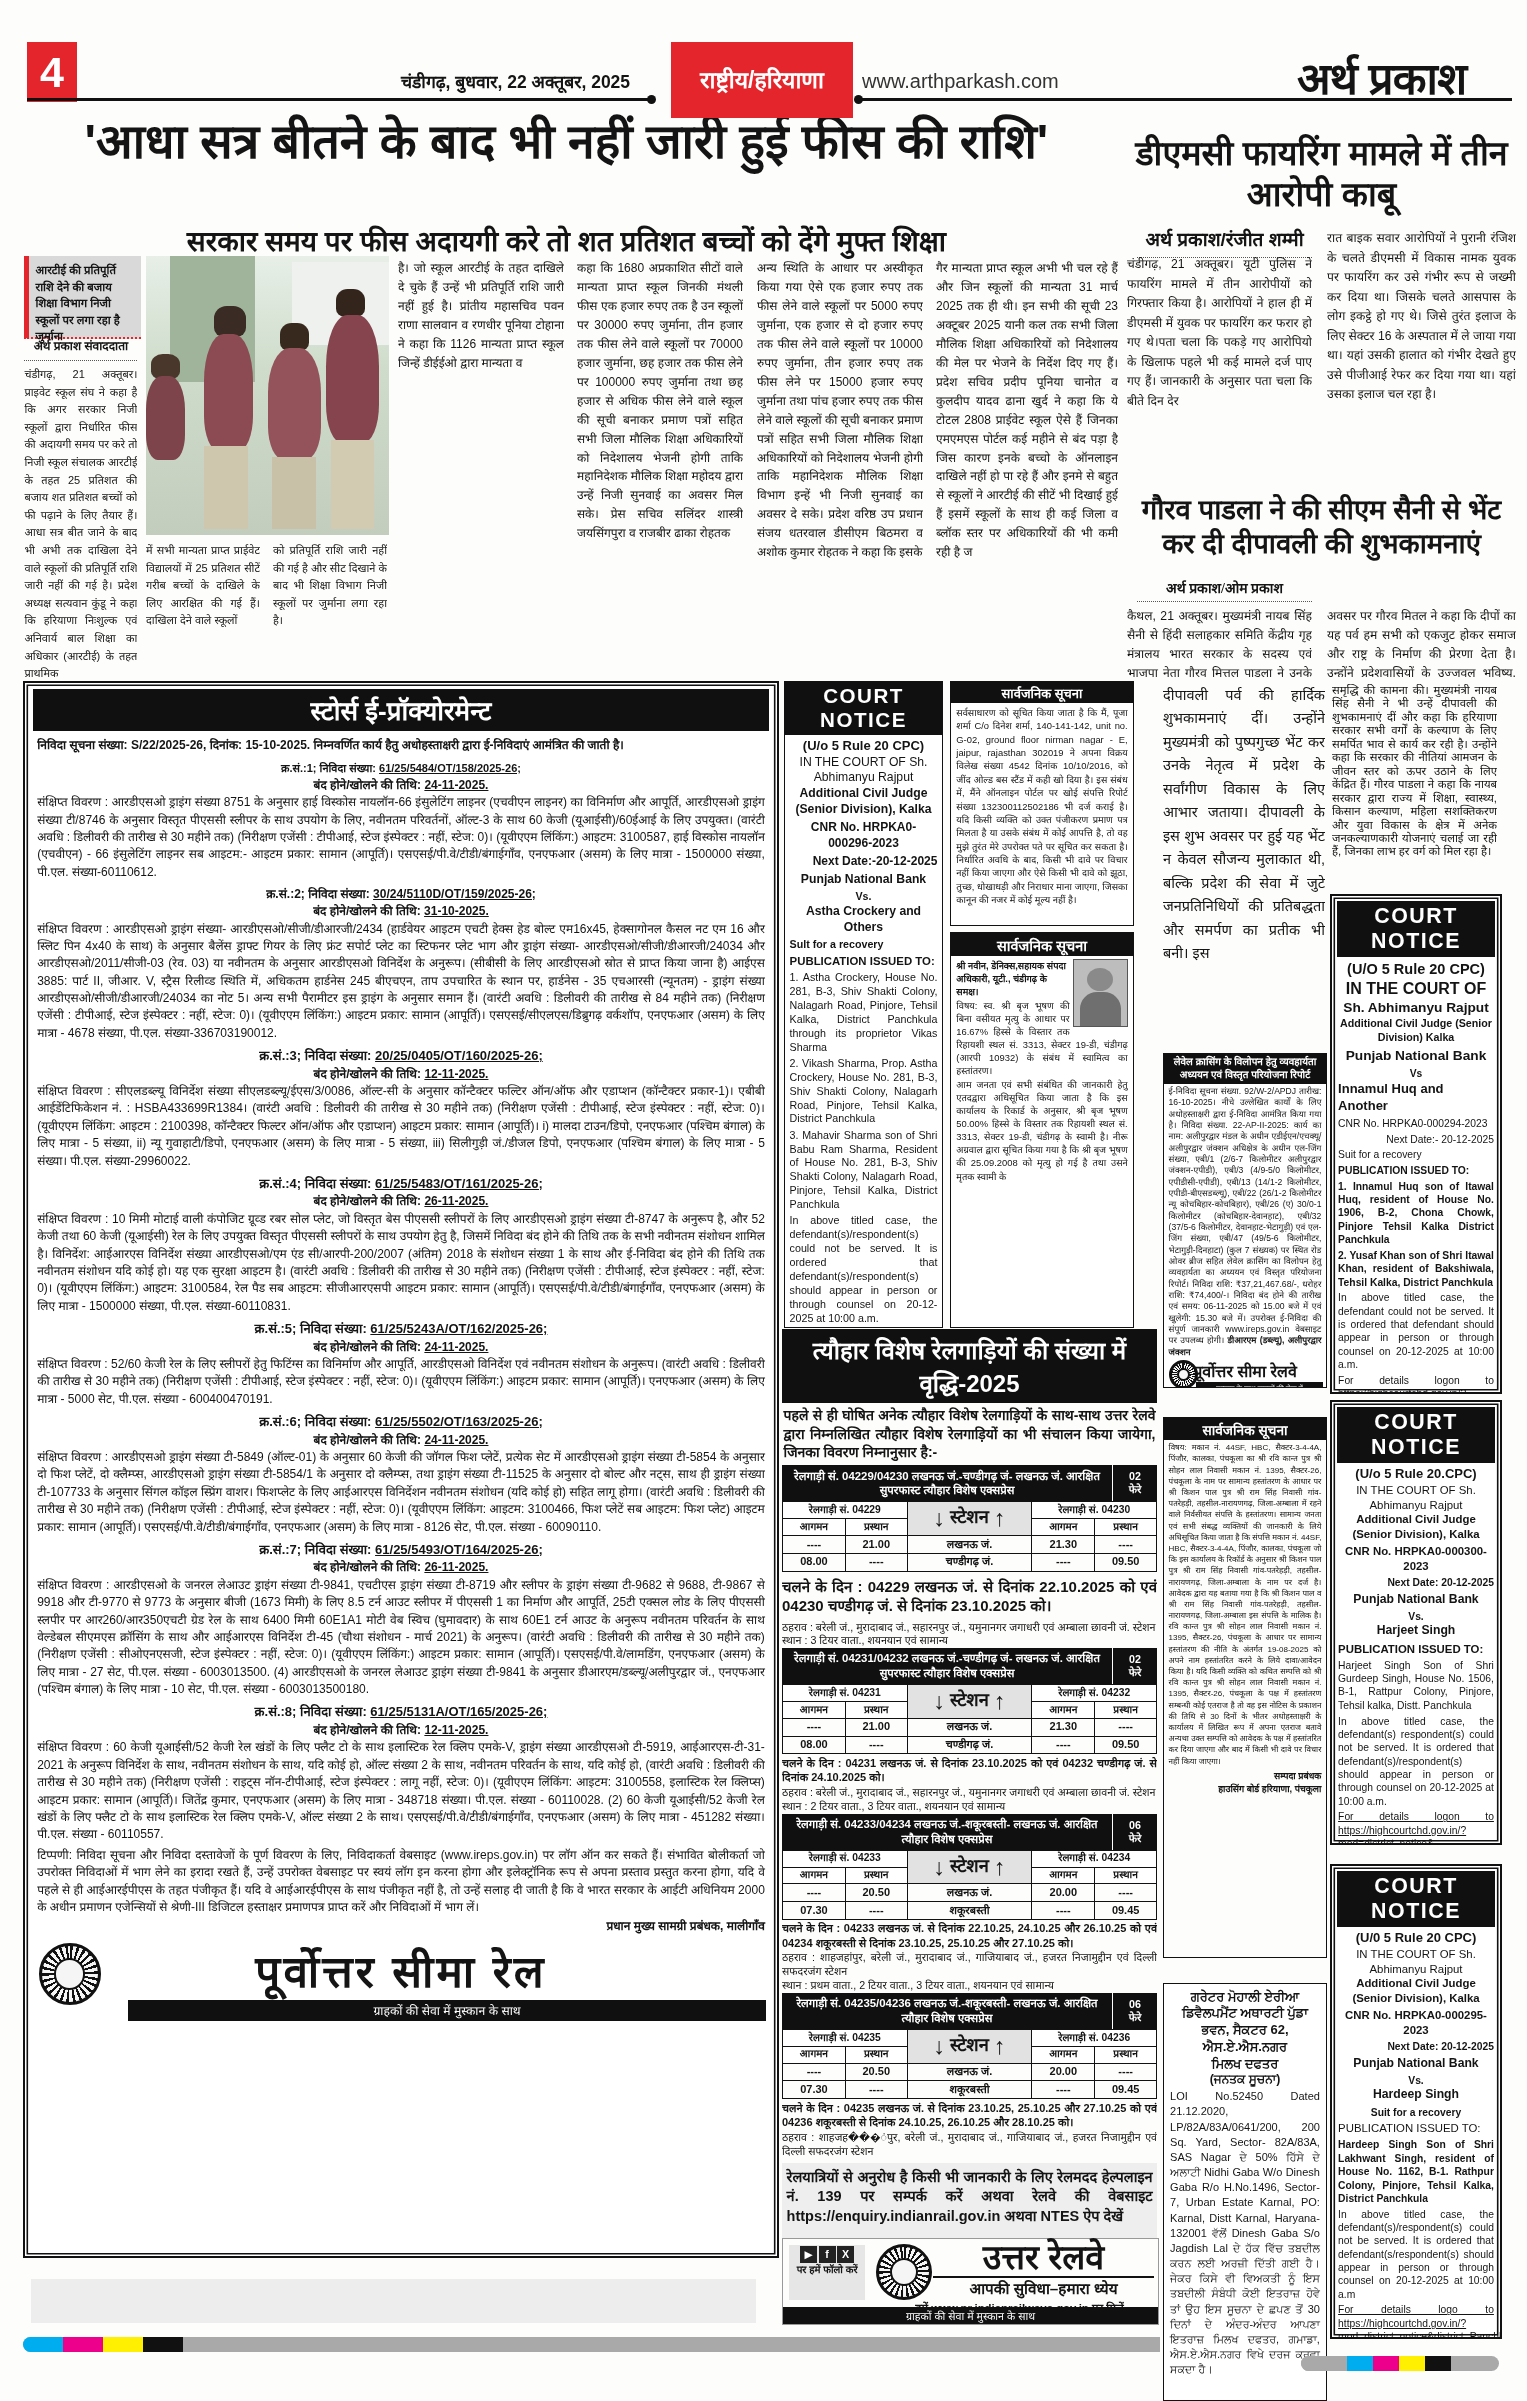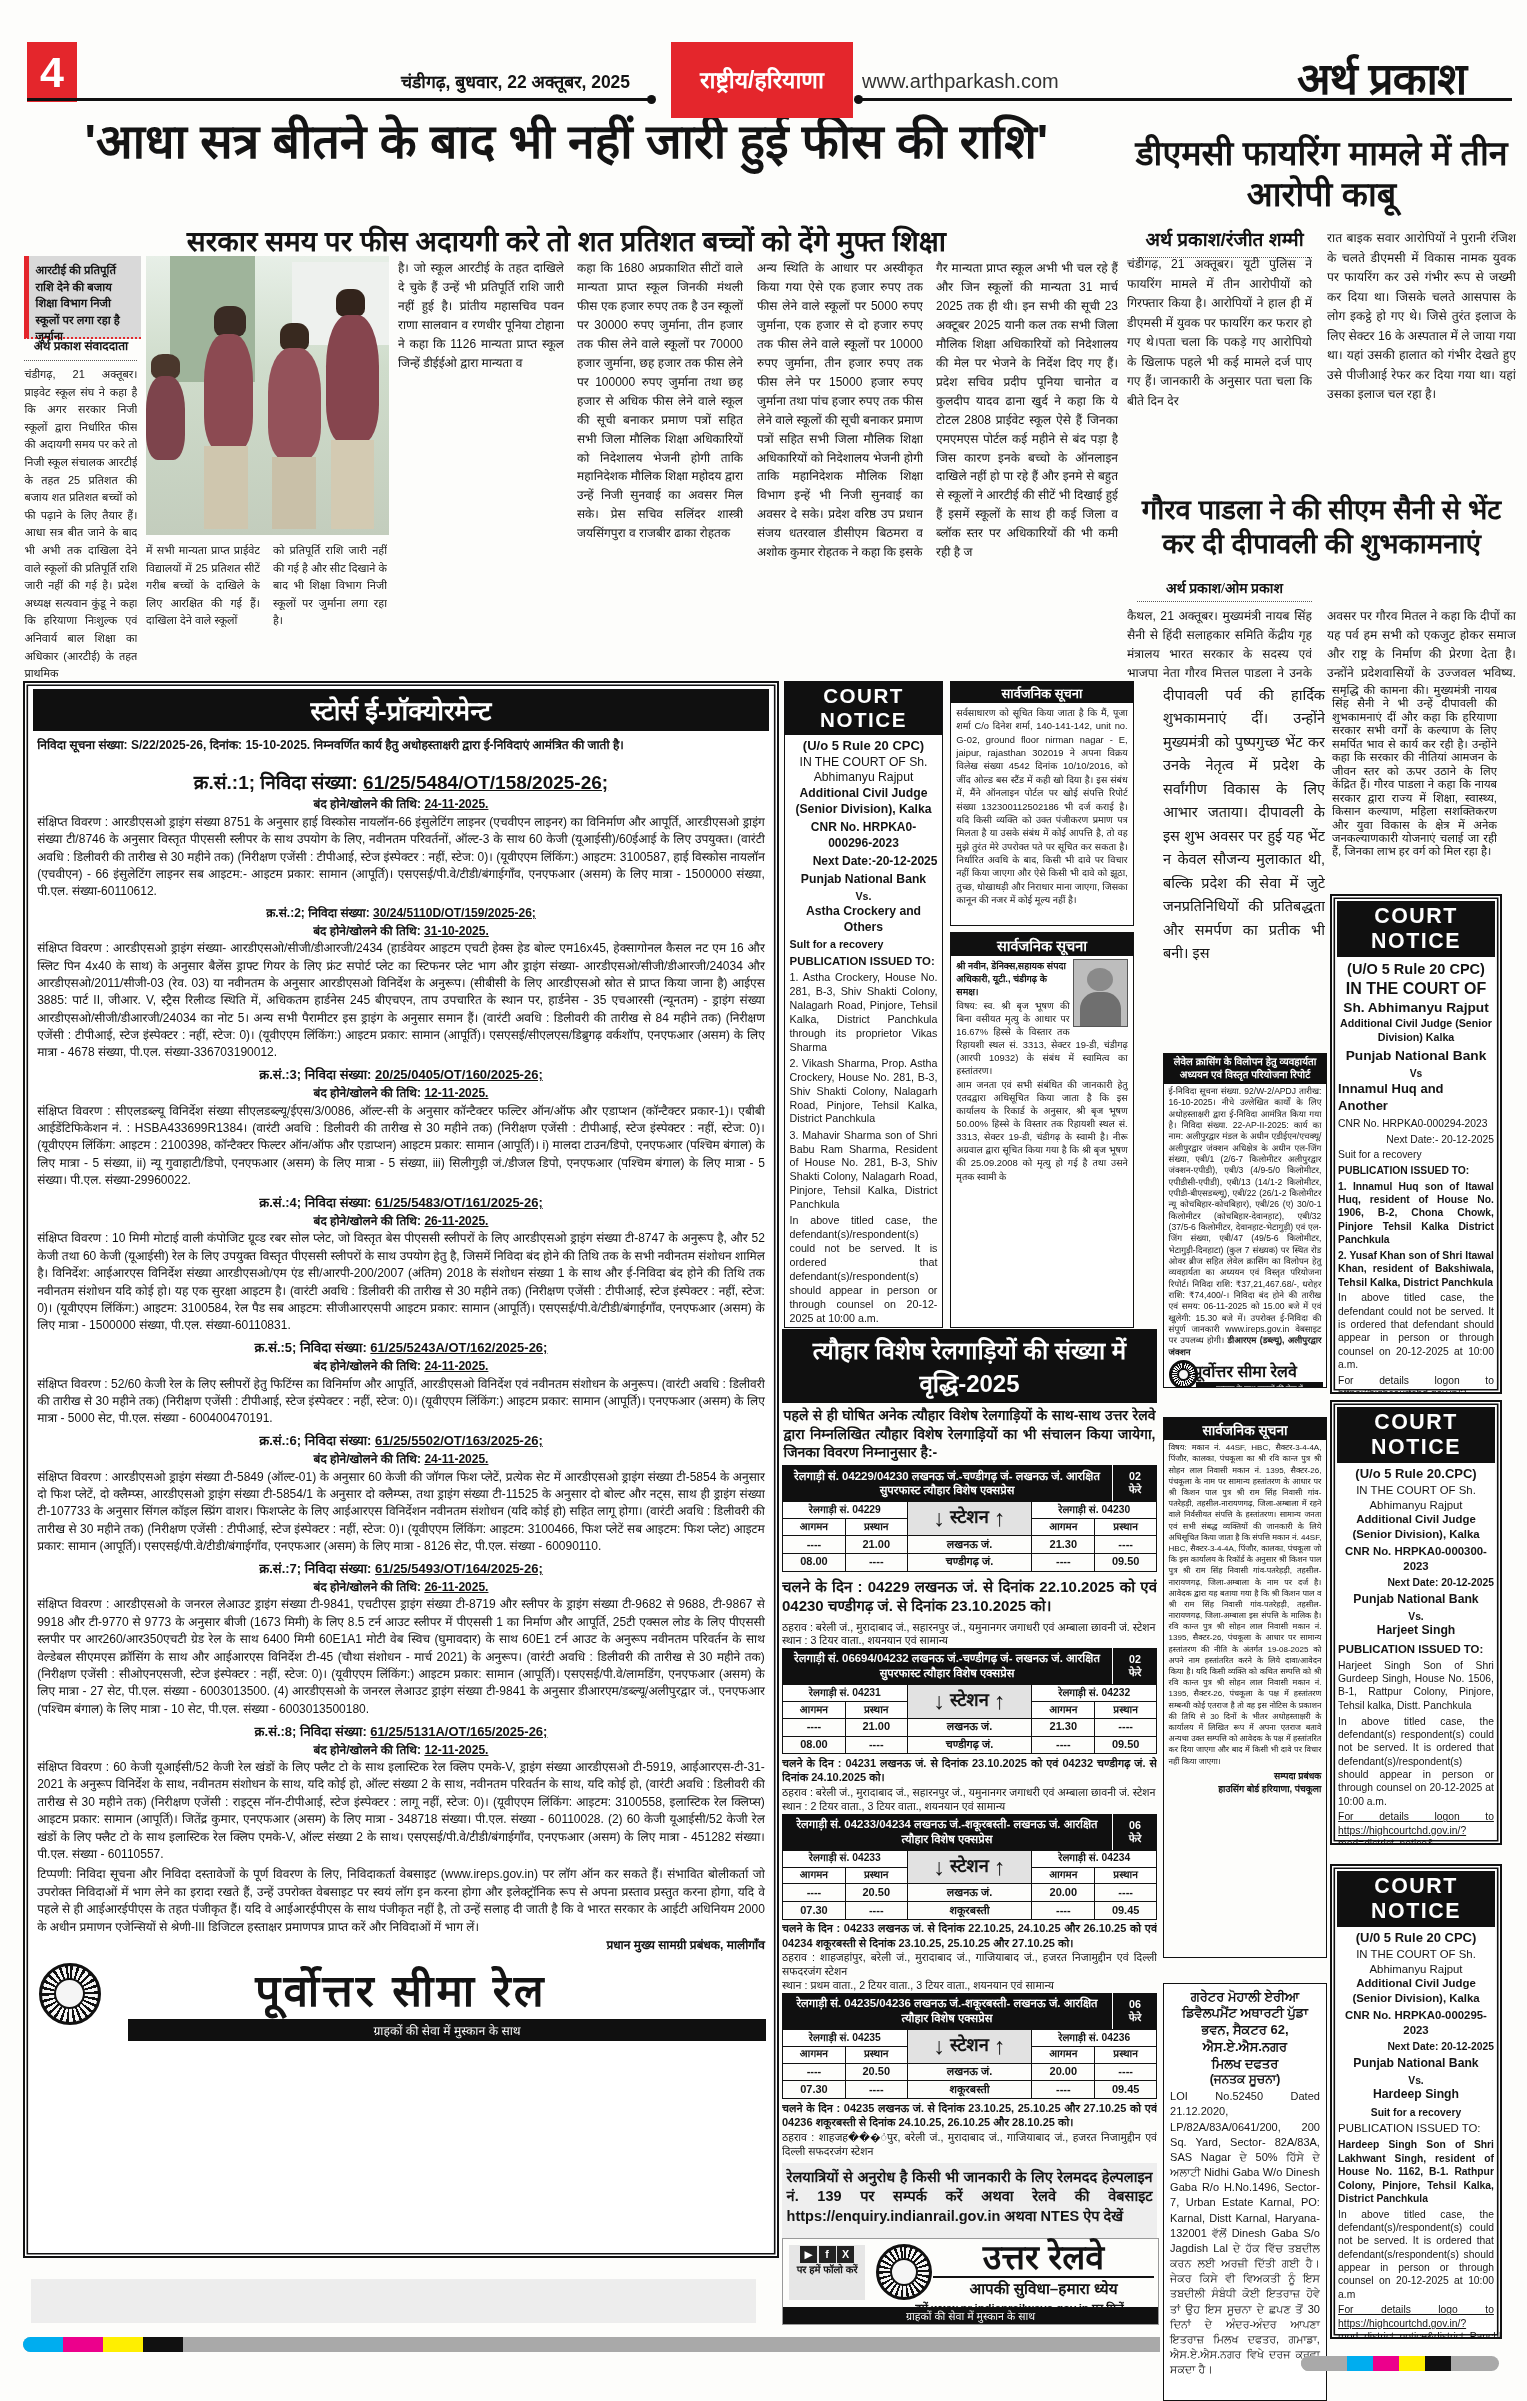--- a/index.html
+++ b/index.html
@@ -97,21 +97,21 @@
   <div class="abs j" style="left:1127px;top:607px;width:185px;height:70px;font-size:12.2px;line-height:1.55;overflow:hidden;">कैथल, 21 अक्तूबर। मुख्यमंत्री नायब सिंह सैनी से हिंदी सलाहकार समिति केंद्रीय गृह मंत्रालय भारत सरकार के सदस्य एवं भाजपा नेता गौरव मित्तल पाडला ने उनके कुरुक्षेत्र स्थित आवास पर भेंट की और उन्हें</div>
   <div class="abs j" style="left:1327px;top:607px;width:189px;height:70px;font-size:12.2px;line-height:1.55;overflow:hidden;">अवसर पर गौरव मितल ने कहा कि दीपों का यह पर्व हम सभी को एकजुट होकर समाज और राष्ट्र के निर्माण की प्रेरणा देता है। उन्होंने प्रदेशवासियों के उज्जवल भविष्य, सुख-शांति और</div>
   <div class="abs j" style="left:1163px;top:684px;width:162px;height:365px;font-size:14.5px;line-height:1.62;overflow:hidden;">दीपावली पर्व की हार्दिक शुभकामनाएं दीं। उन्होंने मुख्यमंत्री को पुष्पगुच्छ भेंट कर उनके नेतृत्व में प्रदेश के सर्वांगीण विकास के लिए आभार जताया। दीपावली के इस शुभ अवसर पर हुई यह भेंट न केवल सौजन्य मुलाकात थी, बल्कि प्रदेश की सेवा में जुटे जनप्रतिनिधियों की प्रतिबद्धता और समर्पण का प्रतीक भी बनी। इस</div>
   <div class="abs j" style="left:1332px;top:684px;width:165px;height:204px;font-size:11.4px;line-height:1.18;overflow:hidden;">समृद्धि की कामना की। मुख्यमंत्री नायब सिंह सैनी ने भी उन्हें दीपावली की शुभकामनाएं दीं और कहा कि हरियाणा सरकार सभी वर्गों के कल्याण के लिए समर्पित भाव से कार्य कर रही है। उन्होंने कहा कि सरकार की नीतियां आमजन के जीवन स्तर को ऊपर उठाने के लिए केंद्रित हैं। गौरव पाडला ने कहा कि नायब सरकार द्वारा राज्य में शिक्षा, स्वास्थ्य, किसान कल्याण, महिला सशक्तिकरण और युवा विकास के क्षेत्र में अनेक जनकल्याणकारी योजनाएं चलाई जा रही हैं, जिनका लाभ हर वर्ग को मिल रहा है।</div>
 
   <div class="abs hbox" style="left:23px;top:681px;width:752px;height:1573px;overflow:hidden;">
     <div class="bar c" style="margin:6.1px 7.6px 3.1px 7.6px;font-size:26px;font-weight:bold;padding:3.1px 0;">स्टोर्स ई-प्रॉक्योरमेन्ट</div>
     <div style="padding:3.1px 12.2px 0 12.2px;font-size:12px;line-height:1.45;">
       <div class="b">निविदा सूचना संख्या: S/22/2025-26, दिनांक: 15-10-2025. निम्नवर्णित कार्य हैतु अधोहस्ताक्षरी द्वारा ई-निविदाएं आमंत्रित की जाती है।</div>
 
-      <div class="c b" style="font-size:19px;margin-top:14px;"><span>क्र.सं.:1;  निविदा संख्या:</span> <span class="u">61/25/5484/OT/158/2025-26;</span></div>
+      <div class="c b" style="font-size:11px;margin-top:6px;"><span>क्र.सं.:1;  निविदा संख्या:</span> <span class="u">61/25/5484/OT/158/2025-26;</span></div>
       <div class="c b"><span>बंद होने/खोलने की तिथि:</span> <span class="u">24-11-2025.</span></div>
       <div class="j">संक्षिप्त विवरण : आरडीएसओ ड्राइंग संख्या 8751 के अनुसार हाई विस्कोस नायलॉन-66 इंसुलेटिंग लाइनर (एचवीएन लाइनर) का विनिर्माण और आपूर्ति, आरडीएसओ ड्राइंग संख्या टी/8746 के अनुसार विस्तृत पीएससी स्लीपर के साथ उपयोग के लिए, नवीनतम परिवर्तनों, ऑल्ट-3 के साथ 60 केजी (यूआईसी)/60ईआई के लिए उपयुक्त। (वारंटी अवधि : डिलीवरी की तारीख से 30 महीने तक) (निरीक्षण एजेंसी : टीपीआई, स्टेज इंस्पेक्टर : नहीं, स्टेज: 0)। (यूवीएएम लिंकिंग:) आइटम: 3100587, हाई विस्कोस नायलॉन (एचवीएन) - 66 इंसुलेटिंग लाइनर सब आइटम:- आइटम प्रकार: सामान (आपूर्ति)। एसएसई/पी.वे/टीडी/बंगाईगाँव, एनएफआर (असम) के लिए मात्रा - 1500000 संख्या, पी.एल. संख्या-60110612.</div>
 
       <div class="c b" style="font-size:12px;margin-top:4.6px;"><span>क्र.सं.:2;  निविदा संख्या:</span> <span class="u">30/24/5110D/OT/159/2025-26;</span></div>
       <div class="c b"><span>बंद होने/खोलने की तिथि:</span> <span class="u">31-10-2025.</span></div>
       <div class="j">संक्षिप्त विवरण : आरडीएसओ ड्राइंग संख्या- आरडीएसओ/सीजी/डीआरजी/2434 (हार्डवेयर आइटम एचटी हेक्स हेड बोल्ट एम16x45, हेक्सागोनल कैसल नट एम 16 और स्लिट पिन 4x40 के साथ) के अनुसार बैलेंस ड्राफ्ट गियर के लिए फ्रंट सपोर्ट प्लेट का स्टिफनर प्लेट भाग और ड्राइंग संख्या- आरडीएसओ/सीजी/डीआरजी/24034 और आरडीएसओ/2011/सीजी-03 (रेव. 03) या नवीनतम के अनुसार आरडीएसओ विनिर्देश के अनुरूप। (सीबीसी के लिए आरडीएसओ स्रोत से प्राप्त किया जाना है) आईएस 3885: पार्ट II, जीआर. V, स्ट्रैस रिलीव्ड स्थिति में, अधिकतम हार्डनेस 245 बीएचएन, ताप उपचारित के स्थान पर, हार्डनेस - 35 एचआरसी (न्यूनतम) - ड्राइंग संख्या आरडीएसओ/सीजी/डीआरजी/24034 का नोट 5। अन्य सभी पैरामीटर इस ड्राइंग के अनुसार समान हैं। (वारंटी अवधि : डिलीवरी की तारीख से 84 महीने तक) (निरीक्षण एजेंसी : टीपीआई, स्टेज इंस्पेक्टर : नहीं, स्टेज: 0)। (यूवीएएम लिंकिंग:) आइटम प्रकार: सामान (आपूर्ति)। एसएसई/सीएलएस/डिब्रुगढ़ वर्कशॉप, एनएफआर (असम) के लिए मात्रा - 4678 संख्या, पी.एल. संख्या-336703190012.</div>
 
       <div class="c b" style="font-size:13px;margin-top:4.6px;"><span>क्र.सं.:3;  निविदा संख्या:</span> <span class="u">20/25/0405/OT/160/2025-26;</span></div>
       <div class="c b"><span>बंद होने/खोलने की तिथि:</span> <span class="u">12-11-2025.</span></div>
       <div class="j">संक्षिप्त विवरण : सीएलडब्ल्यू विनिर्देश संख्या सीएलडब्ल्यू/ईएस/3/0086, ऑल्ट-सी के अनुसार कॉन्टैक्टर फल्टिर ऑन/ऑफ और एडाप्शन (कॉन्टैक्टर प्रकार-1)। एबीबी आईडेंटिफिकेशन नं. : HSBA433699R1384। (वारंटी अवधि : डिलीवरी की तारीख से 30 महीने तक) (निरीक्षण एजेंसी : टीपीआई, स्टेज इंस्पेक्टर : नहीं, स्टेज: 0)। (यूवीएएम लिंकिंग: आइटम : 2100398, कॉन्टैक्टर फिल्टर ऑन/ऑफ और एडाप्शन) आइटम प्रकार: सामान (आपूर्ति)। i) मालदा टाउन/डिपो, एनएफआर (पश्चिम बंगाल) के लिए मात्रा - 5 संख्या, ii) न्यू गुवाहाटी/डिपो, एनएफआर (असम) के लिए मात्रा - 5 संख्या, iii) सिलीगुड़ी जं./डीजल डिपो, एनएफआर (पश्चिम बंगाल) के लिए मात्रा - 5 संख्या। पी.एल. संख्या-29960022.</div>
@@ -234,21 +234,21 @@
             </tr>
       </tbody>
         </table>
       <div class="j b" style="font-size:15px;line-height:1.3;margin:5px 0;">चलने के दिन : 04229 लखनऊ जं. से दिनांक 22.10.2025 को एवं 04230 चण्डीगढ़ जं. से दिनांक 23.10.2025 को।</div>
       <div class="j" style="font-size:10.7px;line-height:1.3;">ठहराव : बरेली जं., मुरादाबाद जं., सहारनपुर जं., यमुनानगर जगाधरी एवं अम्बाला छावनी जं. स्टेशन</div>
       <div style="font-size:10.7px;line-height:1.3;">स्थान : 3 टियर वाता., शयनयान एवं सामान्य</div>
     </div>
 
     <div>
       <div class="tbar">
-          <div class="tt-title">रेलगाड़ी सं. 06694/04232 लखनऊ जं.-चण्डीगढ़ जं- लखनऊ जं. आरक्षित सुपरफास्ट त्यौहार विशेष एक्सप्रेस</div>
+          <div class="tt-title">रेलगाड़ी सं. 04231/04232 लखनऊ जं.-चण्डीगढ़ जं- लखनऊ जं. आरक्षित सुपरफास्ट त्यौहार विशेष एक्सप्रेस</div>
           <div class="trips">
             <span>02</span>
             <span>फेरे</span>
           </div>
         </div>
       <table class="tt">
         <tbody>
             <tr>
               <td colspan="2" class="hd c">रेलगाड़ी सं. 04231</td>
             <td rowspan="2" class="st c"><span class="arrow">↓</span> <span>स्टेशन</span> <span class="arrow">↑</span></td>

